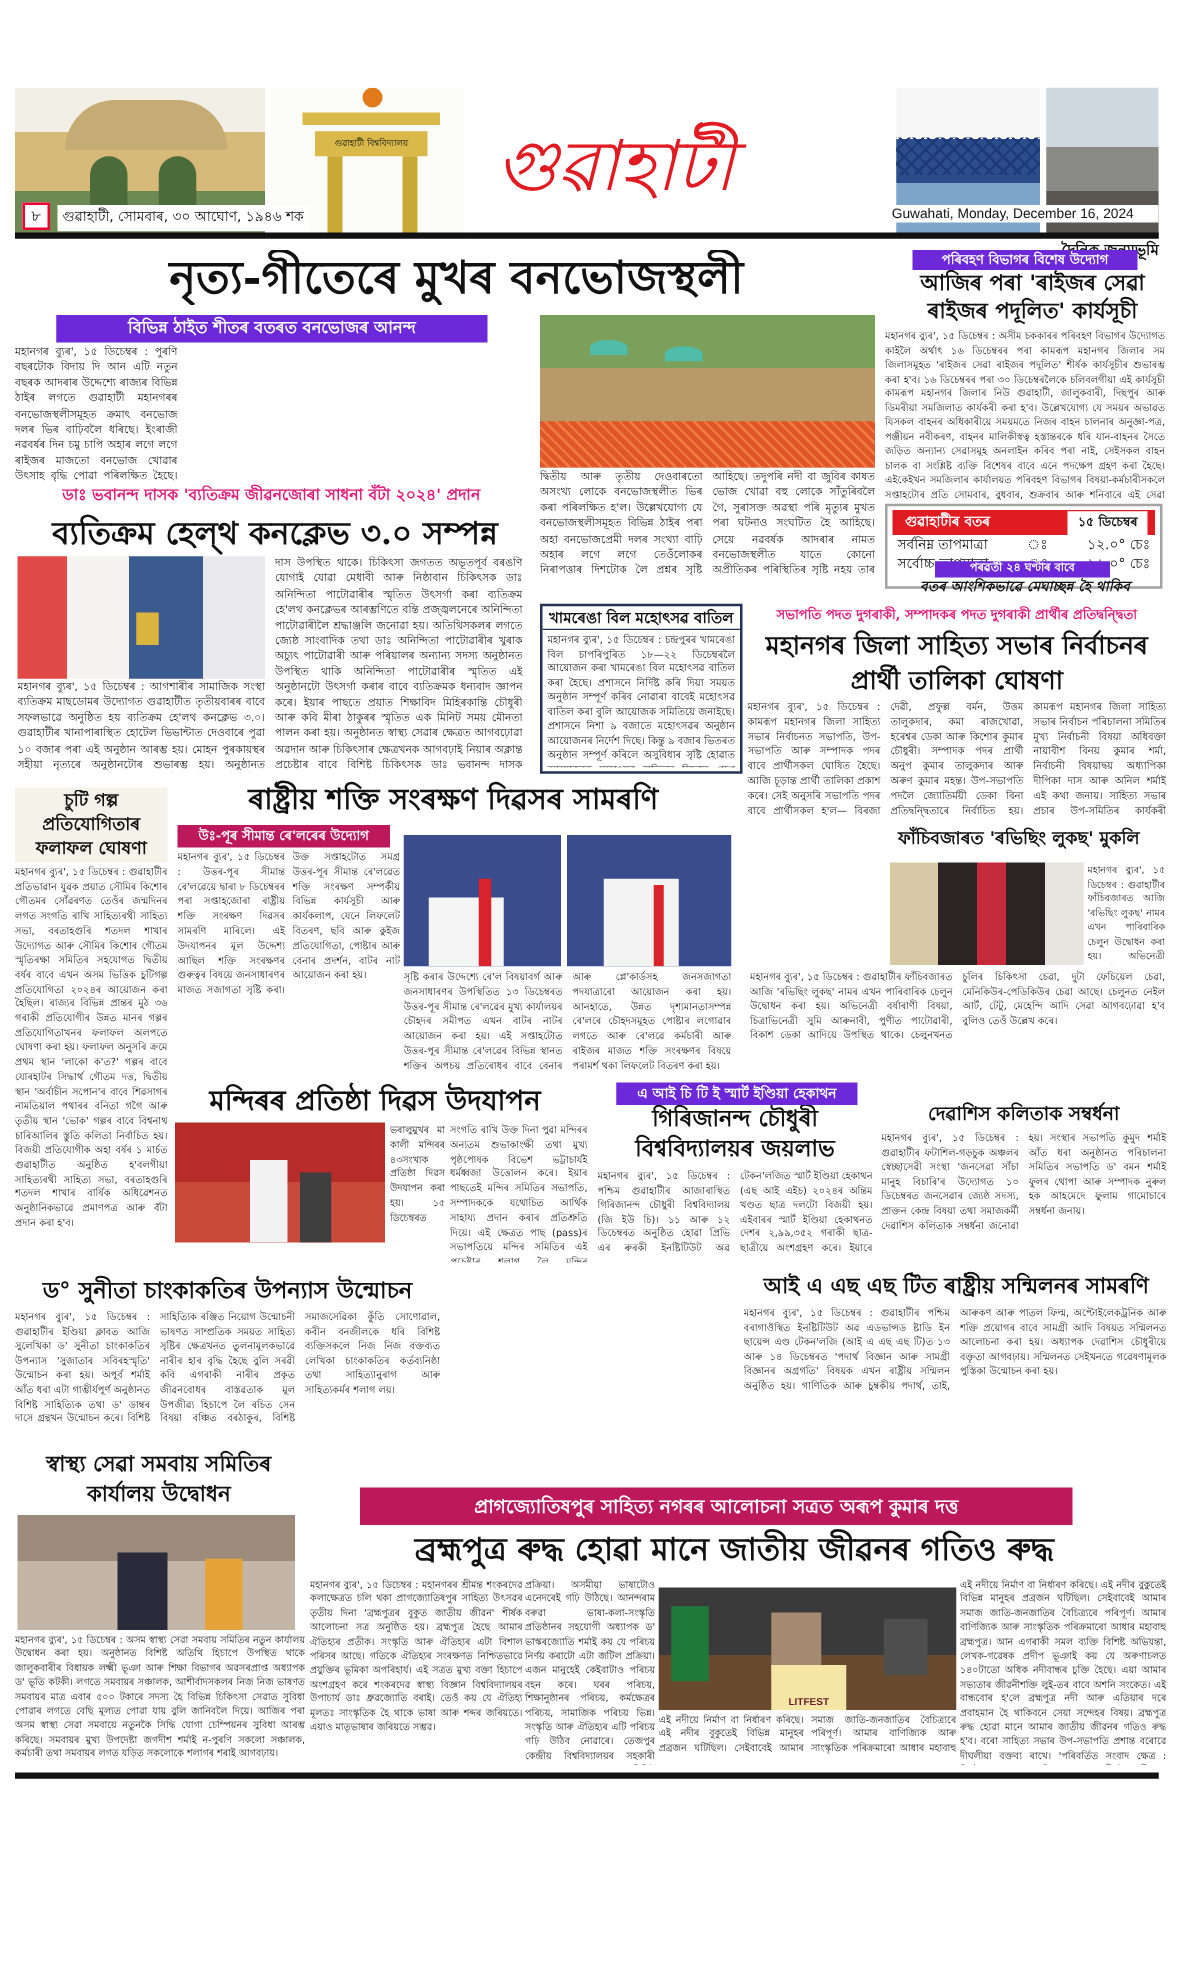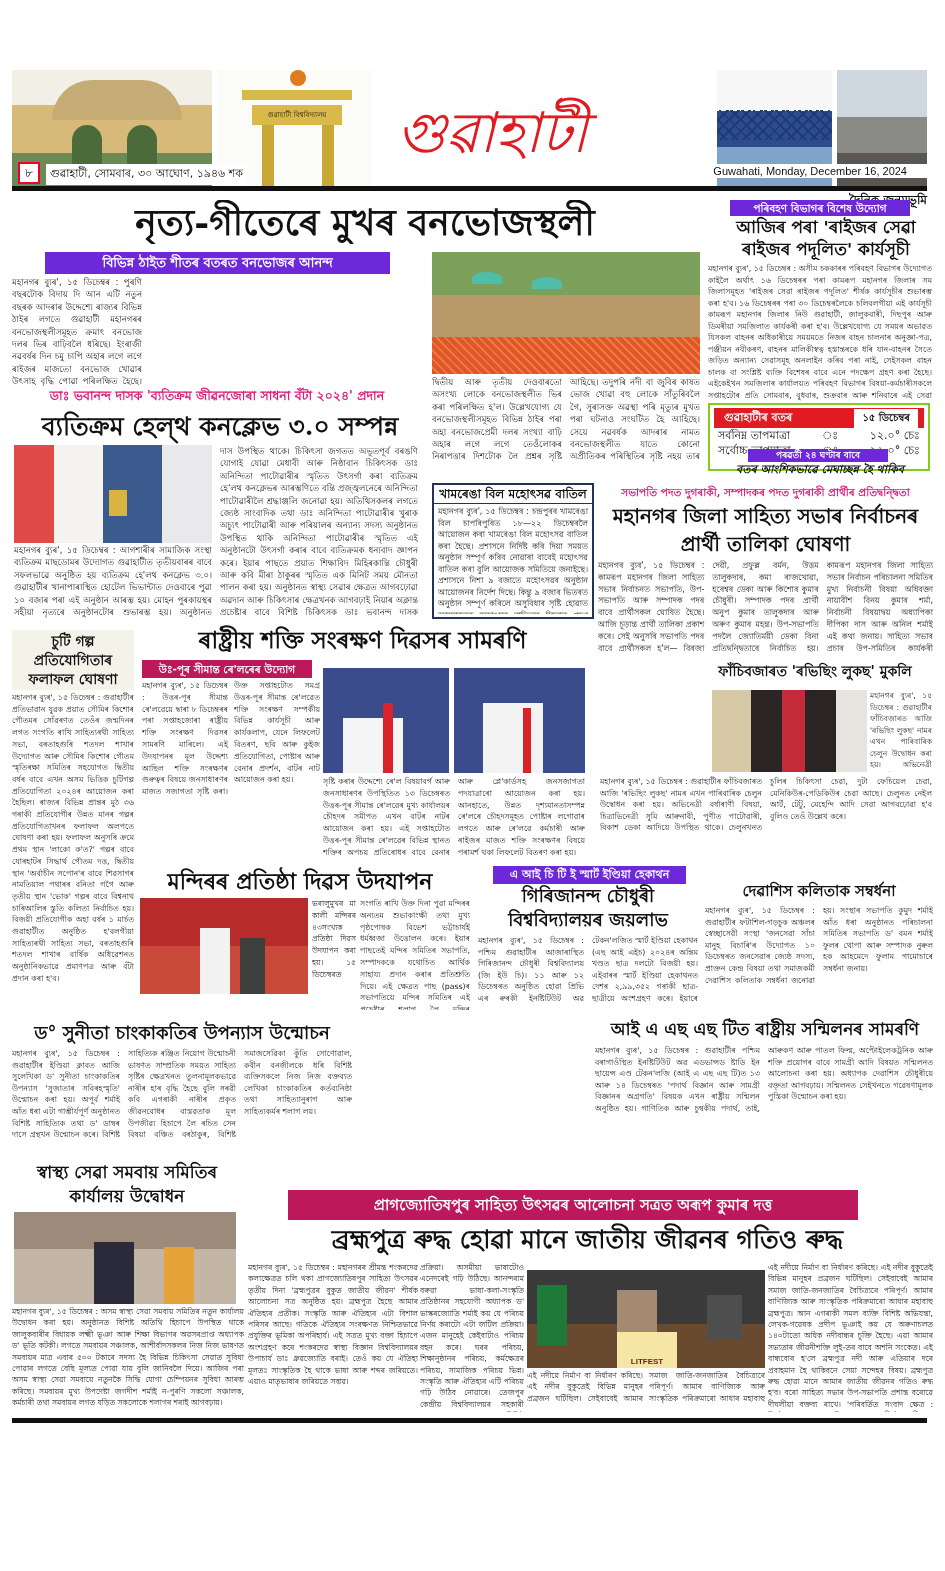--- a/index.html
+++ b/index.html
@@ -13,21 +13,21 @@
 .dater{position:absolute;right:0;top:94px;background:#fff;font-size:11px;padding:1px 20px;font-family:"Liberation Sans",sans-serif}
 .rule{left:12px;width:915px;height:5px;background:#111}
 .brand{right:18px;top:191px;font-size:12px;font-weight:bold}
 .h1{font-weight:bold;text-align:center;color:#111;white-space:nowrap;overflow:hidden}
 .red{background:#6d28d9;color:#fff;text-align:center;font-weight:bold;white-space:nowrap;overflow:hidden}
 .mag{background:#be185d;color:#fff;text-align:center;font-weight:bold;white-space:nowrap;overflow:hidden}
 .pinktext{color:#e01b7a;font-weight:bold;text-align:center;white-space:nowrap;overflow:hidden}
 .body{font-size:8.5px;line-height:12.4px;text-align:justify;overflow:hidden;color:#222;font-family:"DejaVu Sans",sans-serif}
 .img{overflow:hidden}
 .box{border:2px solid #223;}
-.weather{border:2px solid #84cc16;background:#fff}
+.weather{border:2px solid #a3a3a3;background:#fff}
 .wrow{font-size:11px;display:flex;justify-content:space-between;padding:0 8px;line-height:15px}
 </style>
 </head>
 <body>
 
 <div class="abs masthead">
   <div class="photo" style="left:0;width:200px;background:linear-gradient(#f1efe6 0 30%,#d7b97a 30% 70%,#6d8a55 70%)">
     <div style="position:absolute;left:40px;top:10px;width:130px;height:40px;border-radius:60px 60px 0 0;background:#c5ab74"></div>
     <div style="position:absolute;left:60px;top:55px;width:30px;height:50px;border-radius:15px 15px 0 0;background:#4c6b3a"></div>
     <div style="position:absolute;left:115px;top:55px;width:30px;height:50px;border-radius:15px 15px 0 0;background:#4c6b3a"></div>
@@ -146,21 +146,21 @@
 <div class="abs h1" style="left:595px;top:1017px;width:340px;font-size:17px;line-height:24px">আই এ এছ এছ টিত ৰাষ্ট্ৰীয় সন্মিলনৰ সামৰণি</div>
 <div class="abs body" style="left:595px;top:1045px;width:338px;height:108px;column-count:2;column-gap:8px;font-size:7.8px;line-height:11.6px">মহানগৰ ব্যুৰ', ১৫ ডিচেম্বৰ : গুৱাহাটীৰ পশ্চিম বৰাগাওঁস্থিত ইনষ্টিটিউট অৱ এডভান্সড ষ্টাডি ইন ছায়েন্স এণ্ড টেকন'লজি (আই এ এছ এছ টি)ত ১৩ আৰু ১৪ ডিচেম্বৰত 'পদাৰ্থ বিজ্ঞান আৰু সামগ্ৰী বিজ্ঞানৰ অগ্ৰগতি' বিষয়ক এখন ৰাষ্ট্ৰীয় সন্মিলন অনুষ্ঠিত হয়। গাণিতিক আৰু চুম্বকীয় পদাৰ্থ, তাই, আৰুকণ আৰু পাতল ফিল্ম, অপ্টোইলেকট্ৰনিক আৰু শক্তি প্ৰয়োগৰ বাবে সামগ্ৰী আদি বিষয়ত সন্মিলনত আলোচনা কৰা হয়। অধ্যাপক দেৱাশিস চৌধুৰীয়ে বক্তৃতা আগবঢ়ায়। সন্মিলনত সেইখনতে গৱেষণামূলক পুস্তিকা উন্মোচন কৰা হয়।</div>
 
 <div class="abs h1" style="left:12px;top:1160px;width:230px;font-size:17px;line-height:24px;white-space:normal">স্বাস্থ্য সেৱা সমবায় সমিতিৰ কাৰ্যালয় উদ্বোধন</div>
 <div class="abs img" style="left:14px;top:1212px;width:222px;height:92px;background:linear-gradient(#9c8b7a 0 40%,#c3b6a6 40%)">
   <div style="position:absolute;left:80px;top:30px;width:40px;height:62px;background:#2a2a3a"></div>
   <div style="position:absolute;left:150px;top:35px;width:30px;height:57px;background:#e5a33a"></div>
 </div>
 <div class="abs body" style="left:12px;top:1306px;width:232px;height:105px;font-size:7.6px;line-height:11.4px">মহানগৰ ব্যুৰ', ১৫ ডিচেম্বৰ : অসম স্বাস্থ্য সেৱা সমবায় সমিতিৰ নতুন কাৰ্যালয় উদ্বোধন কৰা হয়। অনুষ্ঠানত বিশিষ্ট অতিথি হিচাপে উপস্থিত থাকে জালুকবাৰীৰ বিধায়ক লক্ষ্মী ভূঞা আৰু শিক্ষা বিভাগৰ অৱসৰপ্ৰাপ্ত অধ্যাপক ড' ভূতি কটকী। লগতে সমবায়ৰ সঞ্চালক, আশীৰ্বাদসকলৰ নিজ নিজ ভাষণত সমবায়ৰ মাত্ৰ এবাৰ ৫০০ টকাৰে সদস্য হৈ বিভিন্ন চিকিৎসা সেৱাত সুবিধা পোৱাৰ লগতে বেছি মূল্যত পোৱা যায় বুলি জানিবলৈ দিয়ে। আজিৰ পৰা অসম স্বাস্থ্য সেৱা সমবায়ে নতুনকৈ সিদ্ধি যোগা চেম্পিয়নৰ সুবিধা আৰম্ভ কৰিছে। সমবায়ৰ মুখ্য উপদেষ্টা জগদীশ শৰ্মাই ন-পুৰণি সকলো সঞ্চালক, কৰ্মচাৰী তথা সমবায়ৰ লগত যড়িত সকলোকে শলাগৰ শৰাই আগবঢ়ায়।</div>
 
-<div class="abs mag" style="left:288px;top:1190px;width:570px;height:30px;font-size:15px;line-height:30px">প্ৰাগজ্যোতিষপুৰ সাহিত্য উৎসৱৰ আলোচনা সত্ৰত অৰূপ কুমাৰ দত্ত</div>
+<div class="abs mag" style="left:288px;top:1190px;width:570px;height:30px;font-size:15px;line-height:30px">প্ৰাগজ্যোতিষপুৰ সাহিত্য নগৰৰ আলোচনা সত্ৰত অৰূপ কুমাৰ দত্ত</div>
 <div class="abs h1" style="left:255px;top:1222px;width:665px;font-size:25px;line-height:36px">ব্ৰহ্মপুত্ৰ ৰুদ্ধ হোৱা মানে জাতীয় জীৱনৰ গতিও ৰুদ্ধ</div>
 <div class="abs body" style="left:248px;top:1262px;width:170px;height:150px;font-size:7.6px;line-height:11.4px">মহানগৰ ব্যুৰ', ১৫ ডিচেম্বৰ : মহানগৰৰ শ্ৰীমন্ত শংকৰদেৱ কলাক্ষেত্ৰত চলি থকা প্ৰাগজ্যোতিষপুৰ সাহিত্য উৎসৱৰ তৃতীয় দিনা 'ব্ৰহ্মপুত্ৰৰ বুকুত জাতীয় জীৱন' শীৰ্ষক আলোচনা সত্ৰ অনুষ্ঠিত হয়। ব্ৰহ্মপুত্ৰ হৈছে আমাৰ ঐতিহ্যৰ প্ৰতীক। সংস্কৃতি আৰু ঐতিহ্যৰ এটা বিশাল পৰিসৰ আছে। গতিকে ঐতিহ্যৰ সংৰক্ষণত নিশ্চিতভাৱে প্ৰযুক্তিৰ ভূমিকা অপৰিহাৰ্য। এই সত্ৰত মুখ্য বক্তা হিচাপে অংশগ্ৰহণ কৰে শংকৰদেৱ স্বাস্থ্য বিজ্ঞান বিশ্ববিদ্যালয়ৰ উপাচাৰ্য ডাঃ ধ্ৰুৱজ্যোতি বৰাই। তেওঁ কয় যে ঐতিহ্য মূলতঃ সাংস্কৃতিক হৈ থাকে ভাষা আৰু শব্দৰ জৰিয়তে। এয়াও মাতৃভাষাৰ জৰিয়তে সম্ভৱ।</div>
 <div class="abs body" style="left:420px;top:1262px;width:104px;height:150px;font-size:7.6px;line-height:11.4px">প্ৰক্ৰিয়া। অসমীয়া ভাষাটোও এনেদৰেই গঢ়ি উঠিছে। আনন্দৰাম বৰুৱা ভাষা-কলা-সংস্কৃতি প্ৰতিষ্ঠানৰ সহযোগী অধ্যাপক ড' ভাস্কৰজ্যোতি শৰ্মাই কয় যে পৰিচয় নিৰ্ণয় কৰাটো এটা জটিল প্ৰক্ৰিয়া। এজন মানুহেই কেইবাটাও পৰিচয় বহন কৰে। ঘৰৰ পৰিচয়, শিক্ষানুষ্ঠানৰ পৰিচয়, কৰ্মক্ষেত্ৰৰ পৰিচয়, সামাজিক পৰিচয় ভিন্ন। সংস্কৃতি আৰু ঐতিহ্যৰ এটি পৰিচয় গঢ়ি উঠিব নোৱাৰে। তেজপুৰ কেন্দ্ৰীয় বিশ্ববিদ্যালয়ৰ সহকাৰী অধ্যাপক ড' অৰূপ নাথ, বিশিষ্ট সাহিত্যিক ড' মালিনী গোস্বামীয়ে বক্তব্য ৰাখে। দ্বিতীয়খন আলোচনা সত্ৰৰ বিষয় আছিল— 'অসমৰ বৈচিত্ৰময় সমাজত ব্ৰহ্মপুত্ৰ নদীৰ ভূমিকা'। এই অনুষ্ঠান সঞ্চালনা কৰে বিশিষ্ট লেখক-গৱেষক, পৰাৰ্থী অৰূপ কুমাৰ দত্তই। তেওঁ কয়, 'ব্ৰহ্মপুত্ৰ নদী অসমৰ আত্মা। সমগ্ৰ উত্তৰ-পূৰ্বাঞ্চলৰ সৈতে সংপৃক্ত হৈ আছে।</div>
 <div class="abs img" style="left:527px;top:1270px;width:238px;height:98px;background:linear-gradient(#3a3a3a 0 55%,#6a4a2e 55%)">
   <div style="position:absolute;left:10px;top:15px;width:30px;height:60px;background:#1f7a3a"></div>
   <div style="position:absolute;left:90px;top:20px;width:40px;height:50px;background:#a38a70"></div>
   <div style="position:absolute;left:180px;top:25px;width:35px;height:45px;background:#4e4e4e"></div>
   <div style="position:absolute;left:90px;top:62px;width:60px;height:36px;background:#f5e6a6;font-size:8px;font-weight:bold;text-align:center;line-height:60px;color:#6a1a2a;font-family:'Liberation Sans',sans-serif">LITFEST</div>
 </div>
 <div class="abs body" style="left:527px;top:1370px;width:238px;height:44px;column-count:2;column-gap:6px;font-size:7.6px;line-height:11.4px">এই নদীয়ে নিৰ্মাণ বা নিৰ্ধাৰণ কৰিছে। এই নদীৰ বুকুতেই বিভিন্ন মানুহৰ প্ৰব্ৰজন ঘটিছিল। সেইবাবেই আমাৰ সমাজ জাতি-জনজাতিৰ বৈচিত্ৰ্যৰে পৰিপূৰ্ণ। আমাৰ বাণিজ্যিক আৰু সাংস্কৃতিক পৰিক্ৰমাৰো আধাৰ মহাবাহু ব্ৰহ্মপুত্ৰ। আন এগৰাকী সমল ব্যক্তি বিশিষ্ট অভিযন্তা, লেখক-গৱেষক প্ৰদীপ ভূঞাই কয় যে অৰুণাচলত ১৪০টাতো অধিক নদীবান্ধৰ চুক্তি হৈছে। এয়া আমাৰ সভ্যতাৰ জীৱনীশক্তি লুই-তৰ বাবে অশনি সংকেত। এই বান্ধবোৰ হ'লে ব্ৰহ্মপুত্ৰ নদী আৰু এতিয়াৰ দৰে প্ৰবাহমান হৈ থাকিবনে সেয়া সন্দেহৰ বিষয়। ব্ৰহ্মপুত্ৰ ৰুদ্ধ হোৱা মানে আমাৰ জাতীয় জীৱনৰ গতিও ৰুদ্ধ হ'ব। বৰো সাহিত্য সভাৰ উপ-সভাপতি প্ৰশান্ত বৰোৱে দীঘলীয়া বক্তব্য ৰাখে। 'পৰিবৰ্তিত সংবাদ ক্ষেত্ৰ : নিৰ্ভৰযোগ্যতা আৰু বিশ্বাসযোগ্যতা' শীৰ্ষক তৃতীয়খন আলোচনা সত্ৰ সঞ্চালনা কৰে 'দ্য আছাম ট্ৰিবিউন'ৰ কাৰ্যবাহী সম্পাদক প্ৰশান্তজ্যোতি বৰুৱাই। তেওঁ কয় যে ভাৰতীয় গণতন্ত্ৰৰ ৮০ বছৰ পূৰ্ণ কৰিবলৈ আৰু বেছি দূৰ বাট নাই। এনে সময়ত চতুৰ্থস্তম্ভ সংবাদ মাধ্যমৰ বিশ্বাসযোগ্যতাৰ বিষয়ে এনেদৰে আলোচনা কৰিবলগীয়া হোৱাটো চিন্তাৰ বিষয়। আলোচনাত সমল ব্যক্তিৰূপে বিশিষ্ট সাংবাদিক ৰূপম বৰুৱা আৰু বিশিষ্ট লেখক-সাংবাদিক নৱ ঠাকুৰীয়াই বক্তব্য আগবঢ়ায়। ইয়াৰ পাছত 'মনোৰঞ্জন উৰ্দ্ধত সমাজৰ বিকাশধাৰা প্ৰতিষ্ঠাত চলচিত্ৰৰ ভূমিকা' শীৰ্ষক চতুৰ্থখন আলোচনা সত্ৰ সঞ্চালনা কৰে চলচিত্ৰ সমালোচক, কবি অপৰাজিতা পূজাৰীয়ে। ইয়াত সমল ব্যক্তিৰূপে উপস্থিত থাকি জ্যেষ্ঠ চলচিত্ৰ নিৰ্মাতা অতুল পাঠক, জনপ্ৰিয় অভিনেতা কপিল বৰা, অৰুণাচল প্ৰদেশৰ তাংগ টাচো, আৰ্য বিদ্যাপীঠ মহাবিদ্যালয়ৰ সহকাৰী অধ্যাপক সম্ৰাট বৰাই বক্তব্য আগবঢ়ায়।</div>

